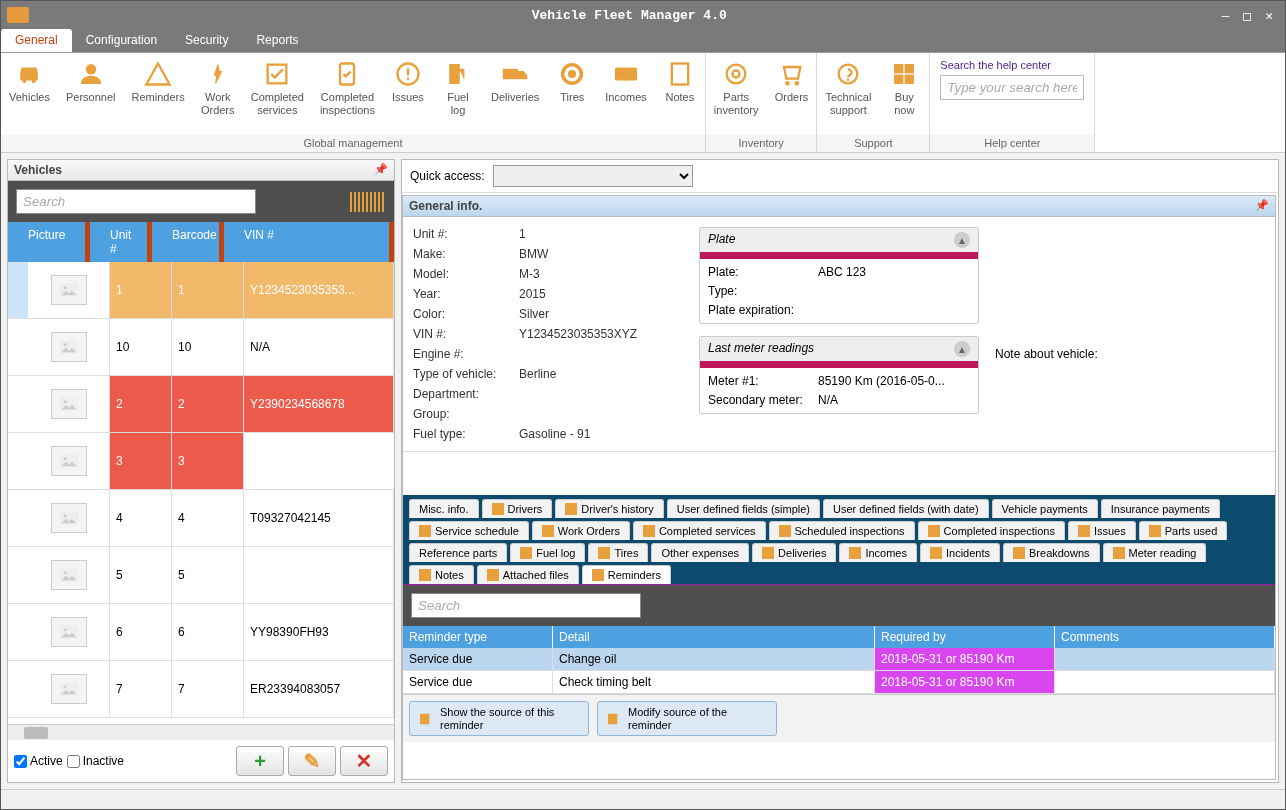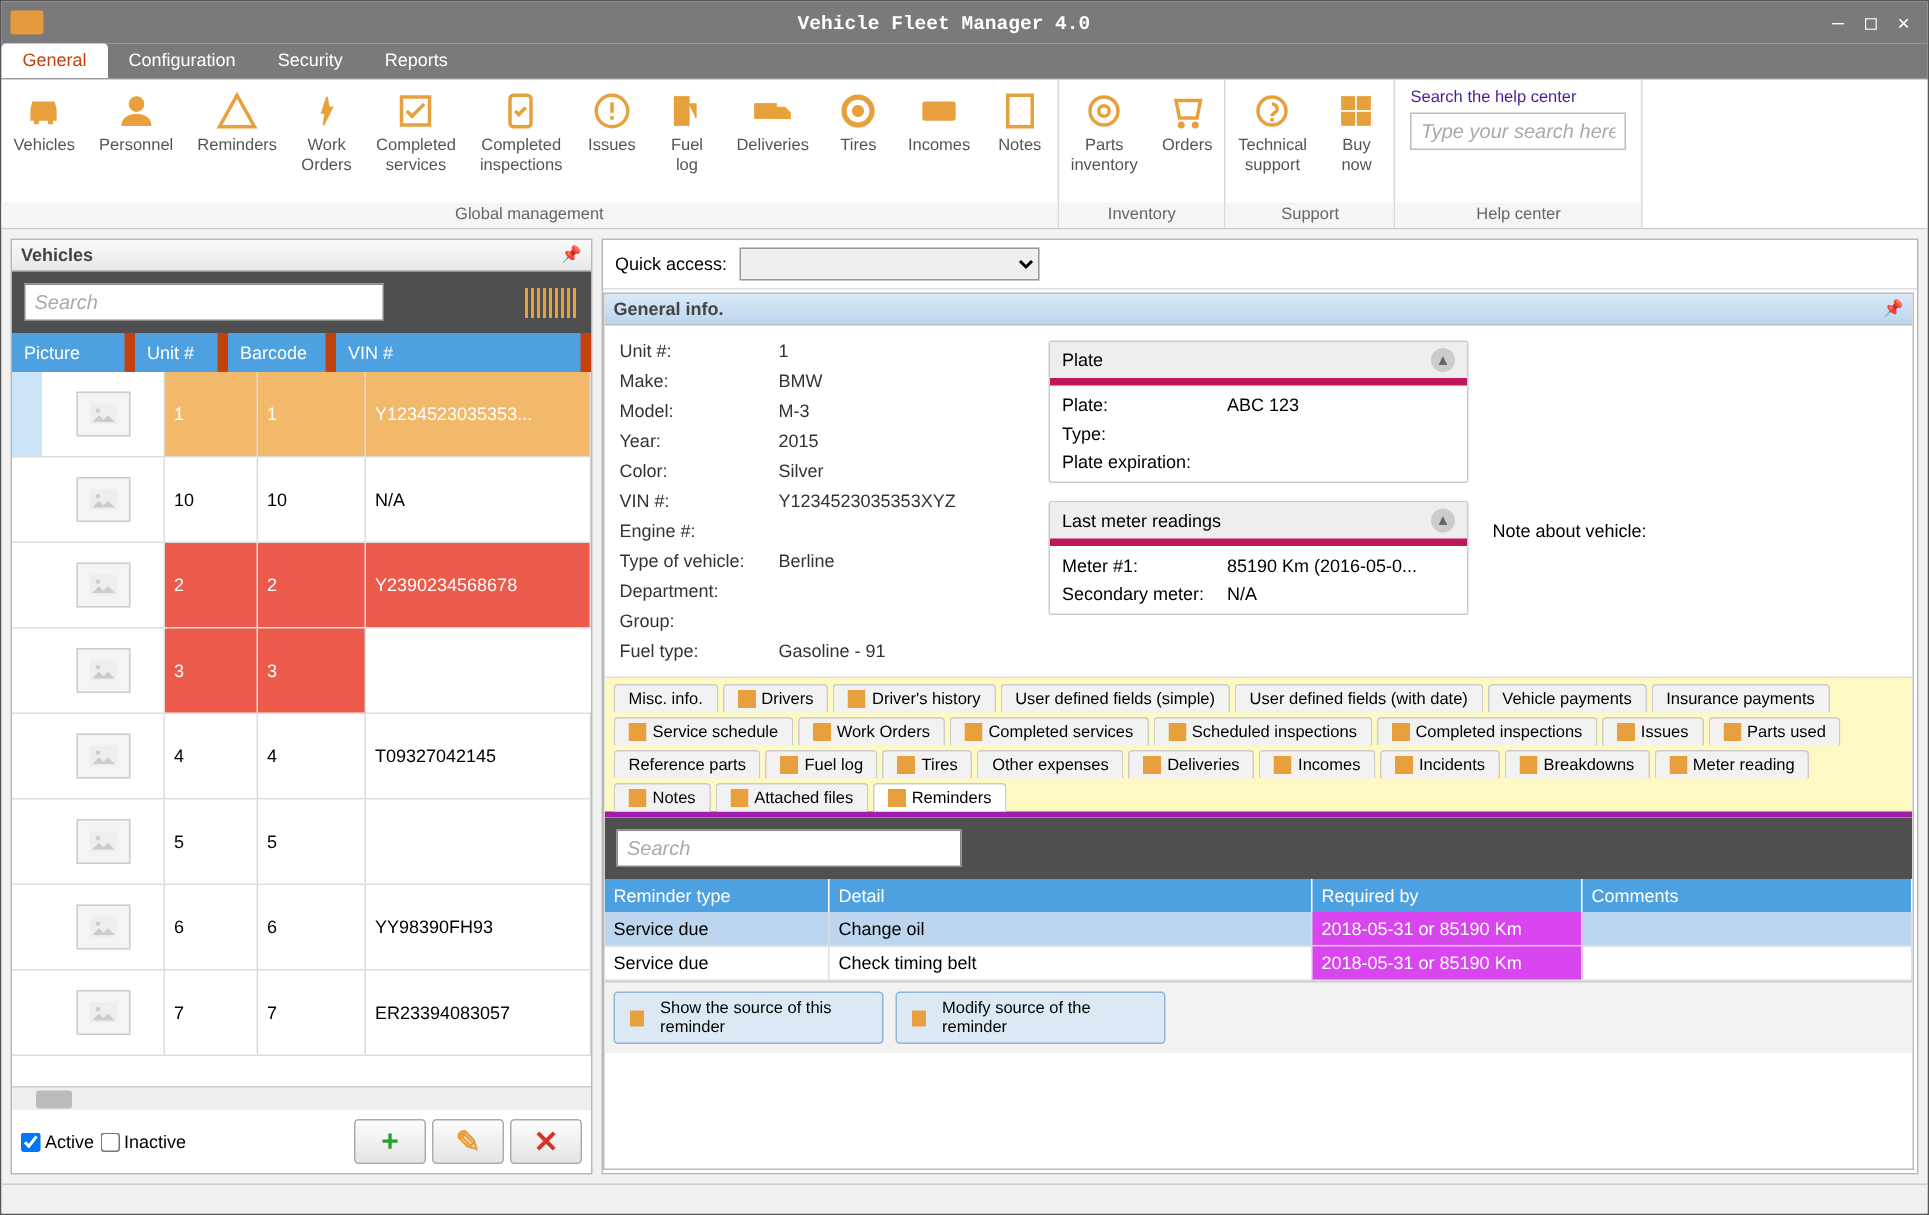--- a/index.html
+++ b/index.html
@@ -26,21 +26,21 @@
 .help-group input { width: 144px; padding: 4px 6px; border: 1px solid #bbb; margin-top: 4px; font-style: italic; color: #999; }
 .main { flex: 1; display: flex; padding: 6px; gap: 6px; overflow: hidden; background: #f2f2f2; }
 .panel { background: #fff; border: 1px solid #b8b8b8; display: flex; flex-direction: column; }
 .panel-title { background: linear-gradient(#fafafa,#e8e8e8); border-bottom: 1px solid #bbb; padding: 3px 6px; font-weight: bold; color: #444; display: flex; justify-content: space-between; }
 .panel-title.blue { background: linear-gradient(#dae9f7,#bcd6ef); }
 .left-panel { width: 388px; }
 .vehicles-search { background: #4f4f4f; padding: 8px; display: flex; align-items: center; }
 .vehicles-search input { flex: 1; padding: 4px 6px; border: 1px solid #888; max-width: 240px; }
 .vehicles-search .barcode { margin-left: auto; width: 36px; height: 20px; background: repeating-linear-gradient(90deg,#e8a03c,#e8a03c 2px,#4f4f4f 2px,#4f4f4f 4px); }
 .grid-header { display: flex; background: #4ea1e0; color: #fff; font-size: 12px; }
-.grid-header .col, .grid-row .col { padding: 6px 8px; border-right: 7px solid #c2410c; }
+.grid-header .col, .grid-row .col { padding: 6px 20px; border-right: 5px solid #c2410c; }
 .grid-header .c1 { width: 82px; } .grid-header .c2 { width: 62px; } .grid-header .c3 { width: 72px; } .grid-header .c4 { flex: 1; }
 .grid-body { flex: 1; overflow: auto; }
 .grid-row { display: flex; border-bottom: 1px solid #ddd; height: 57px; align-items: stretch; }
 .grid-row .col { border-right: 1px solid #ddd; display: flex; align-items: center; padding: 4px 6px; }
 .grid-row .c1 { width: 82px; justify-content: center; } .grid-row .c2 { width: 62px; } .grid-row .c3 { width: 72px; } .grid-row .c4 { flex: 1; }
 .grid-row .selcell { width: 20px; background: #cce4f7; }
 .grid-row .thumb { width: 36px; height: 30px; border: 1px solid #ccc; background: #f4f4f4; display:flex; align-items:center; justify-content:center; }
 .grid-row .thumb svg { width: 18px; height: 14px; fill:#ccc; }
 .grid-row.selected .c2,.grid-row.selected .c3,.grid-row.selected .c4 { background: #f3b96b; color:#fff; }
 .grid-row.alert .c2,.grid-row.alert .c3,.grid-row.alert .c4 { background: #eb5a4a; color:#fff; }
@@ -53,25 +53,25 @@
 .footbtn.add { color:#2a9d2a; } .footbtn.edit { color:#e8a03c; } .footbtn.del { color:#d4352a; }
 .right-panel { flex: 1; }
 .quick-access { padding: 5px 8px; display:flex; align-items:center; gap:8px; border-bottom:1px solid #ddd; }
 .quick-access select { width: 200px; padding: 2px; border:1px solid #999; height:22px; }
 .general-info { flex:1; display:flex; flex-direction:column; overflow:hidden; }
 .gi-body { padding: 10px; display:flex; gap:16px; border-bottom:1px solid #ddd; }
 .gi-col1 { display:grid; grid-template-columns: 100px 1fr; row-gap:6px; column-gap:6px; align-content:start; width:270px; }
 .gi-col1 .k { color:#333; } .gi-col1 .v { color:#333; }
 .gi-col2 { display:flex; flex-direction:column; gap:12px; width:280px; }
 .cardx { border:1px solid #ccc; border-radius:2px; }
-.cardx .ch { background:#eee; padding:4px 8px; display:flex; justify-content:space-between; align-items:center; border-bottom:5px solid #be185d; }
+.cardx .ch { background:#eee; padding:4px 8px; display:flex; justify-content:space-between; align-items:flex-start; border-bottom:7px solid #be185d;font-style:italic; }
 .cardx .cb { padding:6px 8px; display:grid; grid-template-columns:110px 1fr; row-gap:5px; }
 .collapse-btn { width:16px;height:16px;border-radius:50%;background:#ccc;display:flex;align-items:center;justify-content:center;font-size:10px;color:#666; }
 .gi-col3 { flex:1; padding-top:120px; }
-.tabs2 { padding:4px 6px 0; display:flex; flex-wrap:wrap; gap:3px; border-bottom:4px solid #a21caf; background:#fef9c3; }
+.tabs2 { padding:4px 6px 0; display:flex; flex-wrap:wrap; gap:3px; border-bottom:1px solid #a21caf; background:#0c4a6e;margin-top:43px; }
 .tab2 { border:1px solid #ccc; border-bottom:none; background:#f2f2f2; padding:3px 9px; border-radius:3px 3px 0 0; font-size:11px; cursor:pointer; display:flex; align-items:center; gap:4px; }
 .tab2.active { background:#fff; }
 .tab2 .ti { width:12px;height:12px; }
 .tab2 .ti svg { width:12px;height:12px;fill:#e8a03c; }
 .reminders-pane { flex:1; display:flex; flex-direction:column; overflow:hidden; }
 .rm-search { background:#4f4f4f; padding:8px; }
 .rm-search input { width:230px; padding:4px 6px; border:1px solid #888; }
 .rm-head { display:flex; background:#4ea1e0; color:#fff; }
 .rm-head .rc,.rm-row .rc { padding:4px 6px; border-right:1px solid #fff; }
 .rc1{width:150px;} .rc2{flex:1;} .rc3{width:180px;} .rc4{width:220px;}

